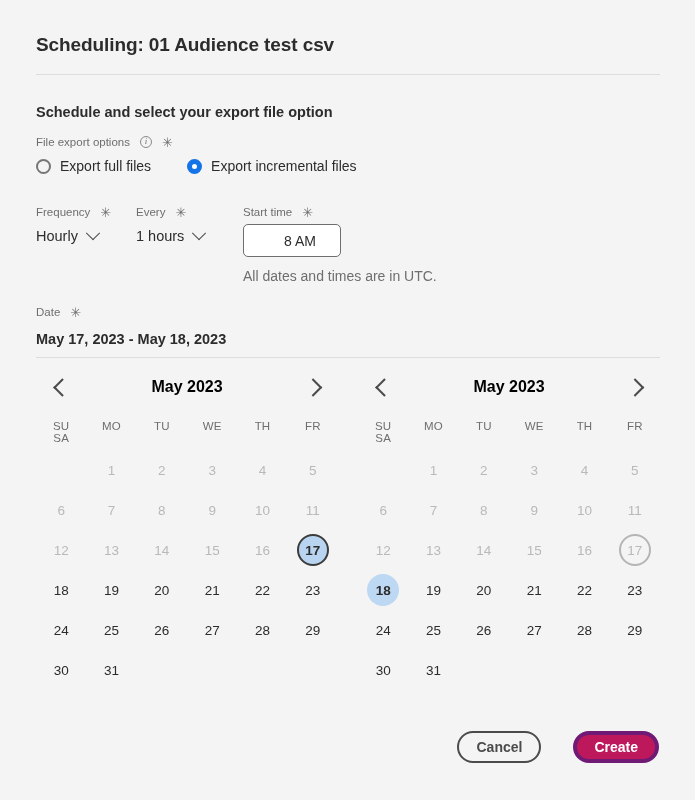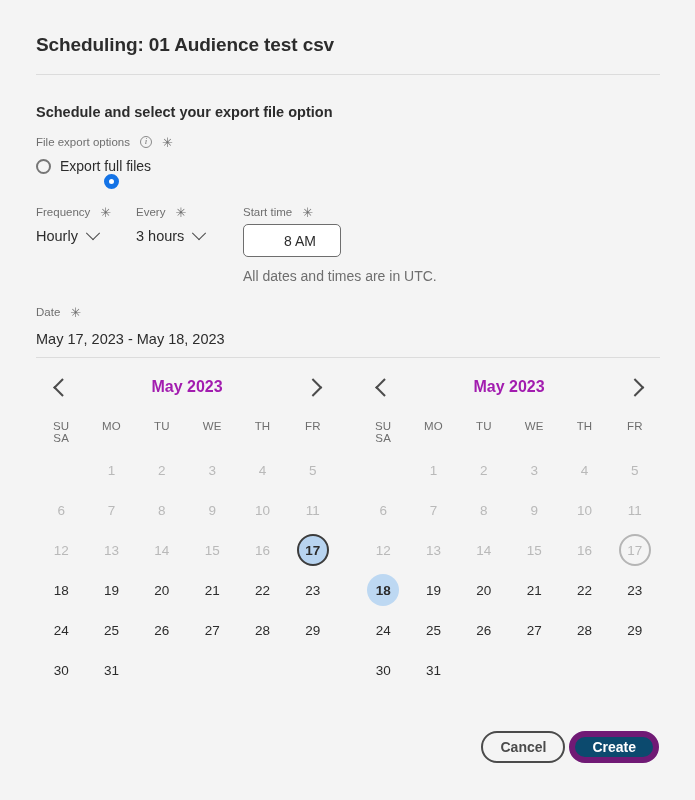--- a/index.html
+++ b/index.html
@@ -91,21 +91,20 @@
     top: 135px;
   }
 
   
   .radio-group {
     position: absolute;
     left: 36px;
     top: 158px;
     display: flex;
     align-items: center;
-    flex-direction: column;
   }
   .radio-item {
     display: flex;
     align-items: center;
     gap: 9px;
     cursor: pointer;
   }
   .radio-item + .radio-item { margin-left: 36px; }
   .radio-circle {
     width: 15px;
@@ -178,20 +177,21 @@
   }
 
   
   .label-date { position: absolute; left: 36px; top: 305px; }
   .date-range-value {
     position: absolute;
     left: 36px;
     top: 331px;
     font-size: 14.5px;
     color: #2c2c2c;
+    font-weight: bold;
   }
 
   
   .calendars {
     position: absolute;
     left: 36px;
     top: 368px;
     width: 624px;
     display: flex;
     gap: 20px;
@@ -202,21 +202,21 @@
     height: 38px;
     display: flex;
     align-items: center;
     justify-content: space-between;
     padding: 0 9px;
     box-sizing: border-box;
   }
   .cal-title {
     font-size: 16px;
     font-weight: bold;
-    color: #a21caf;
+    color: #000000;
   }
   .nav-arrow {
     width: 28px;
     height: 28px;
     display: flex;
     align-items: center;
     justify-content: center;
     cursor: pointer;
   }
   .chev {
@@ -282,42 +282,42 @@
     color: #b9b9b9;
   }
 
   
   .footer {
     position: absolute;
     right: 36px;
     top: 731px;
     display: flex;
     align-items: center;
-    gap: 4px;
+    gap: 32px;
   }
   .btn {
     height: 32px;
     border-radius: 16px;
     display: flex;
     align-items: center;
     justify-content: center;
     font-size: 14px;
     font-weight: bold;
     cursor: pointer;
     box-sizing: border-box;
     padding: 0 17px;
   }
   .btn-cancel {
     background: transparent;
     border: 2px solid #4b4b4b;
     color: #4b4b4b;
   }
   .btn-create {
-    background: #0c4a6e;
-    border: 6px solid #701a75;
+    background: #be185d;
+    border: 4px solid #701a75;
     color: #ffffff;
   }
 </style>
 </head>
 <body>
 
 <div class="page">
 
   <div class="title">Scheduling: 01 Audience test csv</div>
   <div class="divider divider-top"></div>
@@ -330,38 +330,39 @@
     <span class="req-asterisk">✳</span>
   </div>
 
   <div class="radio-group">
     <div class="radio-item">
       <span class="radio-circle"></span>
       <span class="radio-label">Export full files</span>
     </div>
     <div class="radio-item">
       <span class="radio-circle checked"></span>
+      <span class="radio-label">Export incremental files</span>
     </div>
   </div>
 
   <div class="field-label label-frequency">
     <span>Frequency</span>
     <span class="req-asterisk">✳</span>
   </div>
   <div class="picker picker-frequency">
     <span class="picker-value">Hourly</span>
     <span class="chevron-down"></span>
   </div>
 
   <div class="field-label label-every">
     <span>Every</span>
     <span class="req-asterisk">✳</span>
   </div>
   <div class="picker picker-every">
-    <span class="picker-value">3 hours</span>
+    <span class="picker-value">1 hours</span>
     <span class="chevron-down"></span>
   </div>
 
   <div class="field-label label-starttime">
     <span>Start time</span>
     <span class="req-asterisk">✳</span>
   </div>
   <div class="time-input">8 AM</div>
   <div class="utc-note">All dates and times are in UTC.</div>
 

